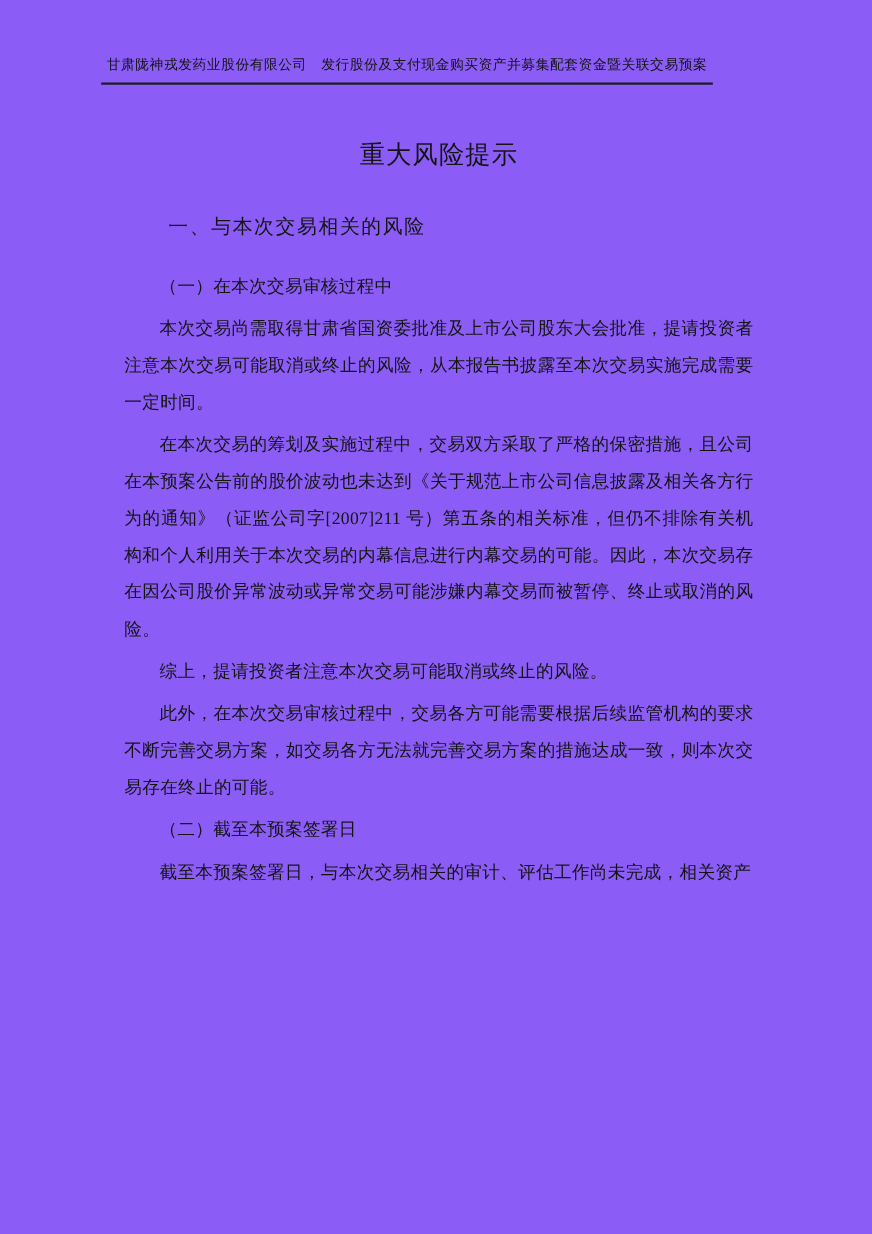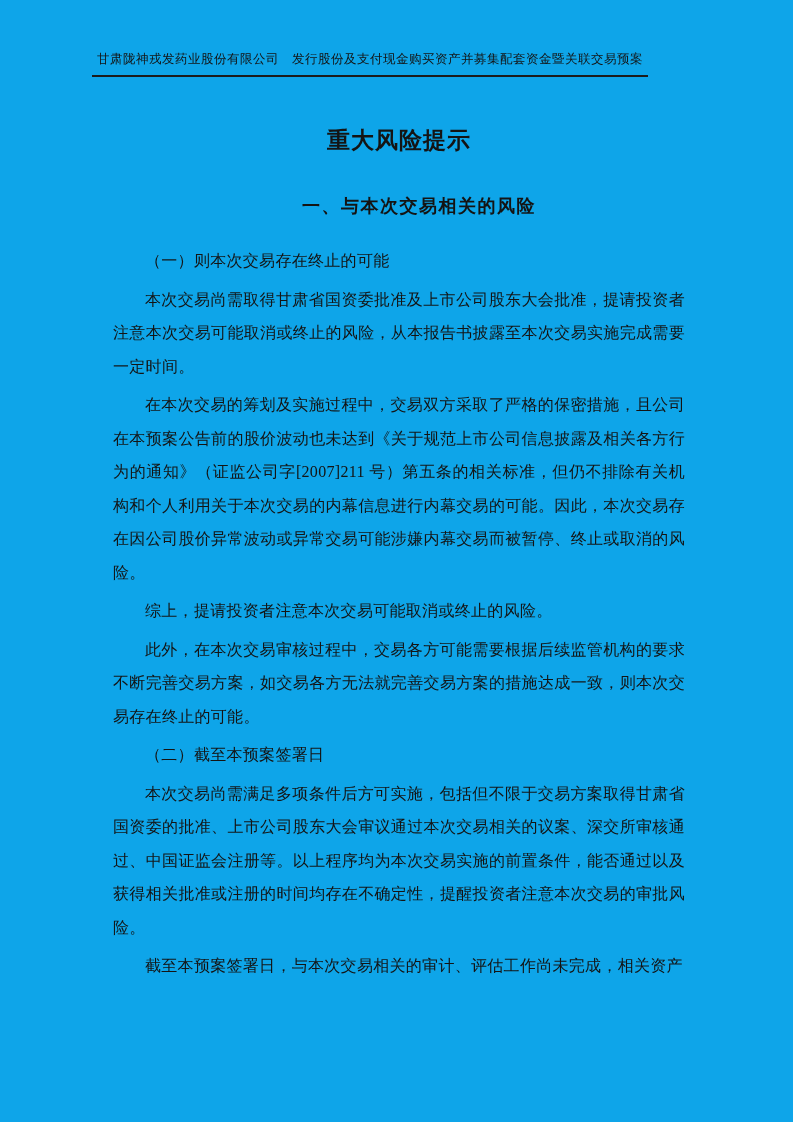--- a/index.html
+++ b/index.html
@@ -5,21 +5,21 @@
   html, body {
     margin: 0;
     padding: 0;
     background: #ffffff;
   }
   .page {
     position: relative;
     width: 793px;
     height: 1122px;
     margin: 0 auto;
-    background: #0ea5e9;
+    background: #8b5cf6;
     color: #141414;
     font-family: "Liberation Serif", "DejaVu Serif", serif;
     overflow: hidden;
     box-sizing: border-box;
   }
   .doc-header {
     position: absolute;
     left: 92px;
     top: 50px;
     width: 556px;
@@ -33,33 +33,32 @@
   }
   .doc-content {
     position: absolute;
     left: 113px;
     top: 127px;
     width: 572px;
   }
   .doc-title {
     margin: 0;
     font-size: 23px;
-    font-weight: bold;
+    font-weight: normal;
     line-height: 28px;
     text-align: center;
     letter-spacing: 1px;
   }
   .section-heading {
     margin: 39px 0 26px 0;
     font-size: 18px;
-    font-weight: bold;
+    font-weight: normal;
     line-height: 24px;
     padding-left: 40px;
     letter-spacing: 1.5px;
-    text-align: center;
   }
   .doc-content p {
     margin: 0 0 5px 0;
     font-size: 16px;
     line-height: 33.5px;
     text-align: justify;
     text-justify: inter-ideograph;
     text-indent: 2em;
     letter-spacing: 0.3px;
   }
@@ -72,32 +71,31 @@
   <div class="doc-header">
     <span>甘肃陇神戎发药业股份有限公司　发行股份及支付现金购买资产并募集配套资金暨关联交易预案</span>
   </div>
 
   <div class="doc-content">
 
     <h1 class="doc-title">重大风险提示</h1>
 
     <h2 class="section-heading">一、与本次交易相关的风险</h2>
 
-    <p>（一）则本次交易存在终止的可能</p>
+    <p>（一）在本次交易审核过程中</p>
 
     <p>本次交易尚需取得甘肃省国资委批准及上市公司股东大会批准，提请投资者注意本次交易可能取消或终止的风险，从本报告书披露至本次交易实施完成需要一定时间。</p>
 
     <p>在本次交易的筹划及实施过程中，交易双方采取了严格的保密措施，且公司在本预案公告前的股价波动也未达到《关于规范上市公司信息披露及相关各方行为的通知》（证监公司字[2007]211 号）第五条的相关标准，但仍不排除有关机构和个人利用关于本次交易的内幕信息进行内幕交易的可能。因此，本次交易存在因公司股价异常波动或异常交易可能涉嫌内幕交易而被暂停、终止或取消的风险。</p>
 
     <p>综上，提请投资者注意本次交易可能取消或终止的风险。</p>
 
     <p>此外，在本次交易审核过程中，交易各方可能需要根据后续监管机构的要求不断完善交易方案，如交易各方无法就完善交易方案的措施达成一致，则本次交易存在终止的可能。</p>
 
     <p>（二）截至本预案签署日</p>
 
-    <p>本次交易尚需满足多项条件后方可实施，包括但不限于交易方案取得甘肃省国资委的批准、上市公司股东大会审议通过本次交易相关的议案、深交所审核通过、中国证监会注册等。以上程序均为本次交易实施的前置条件，能否通过以及获得相关批准或注册的时间均存在不确定性，提醒投资者注意本次交易的审批风险。</p>
 
 
     <p>截至本预案签署日，与本次交易相关的审计、评估工作尚未完成，相关资产</p>
 
   </div>
 
 </div>
 
 </body></html>

